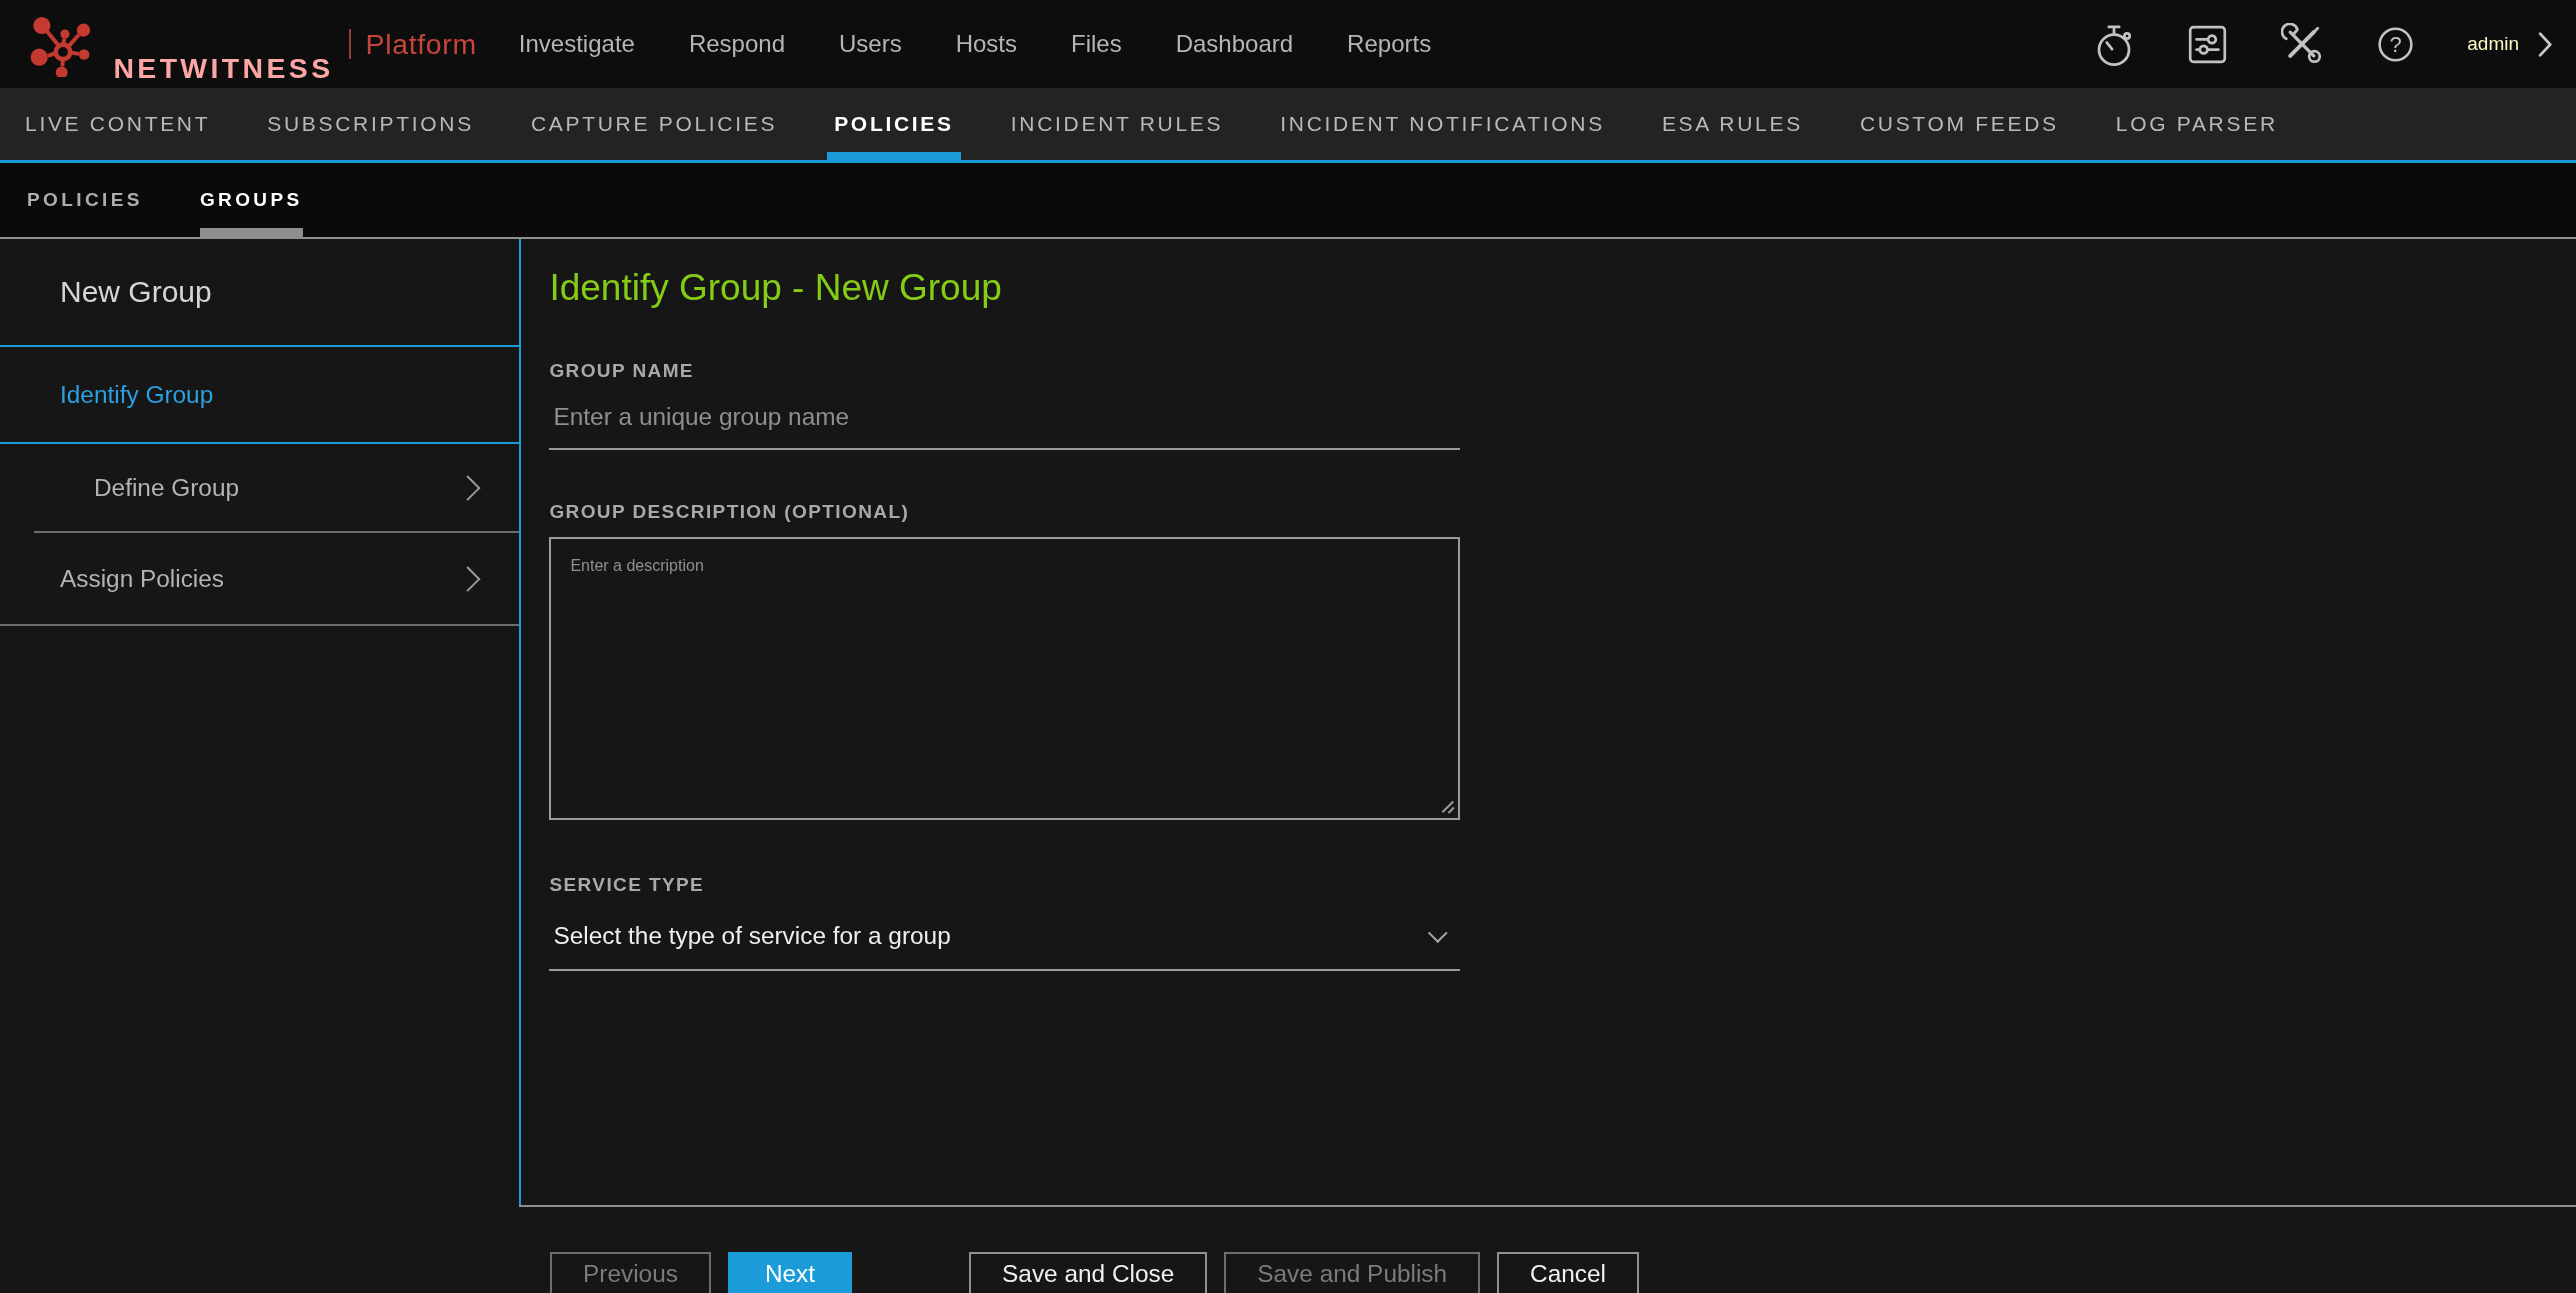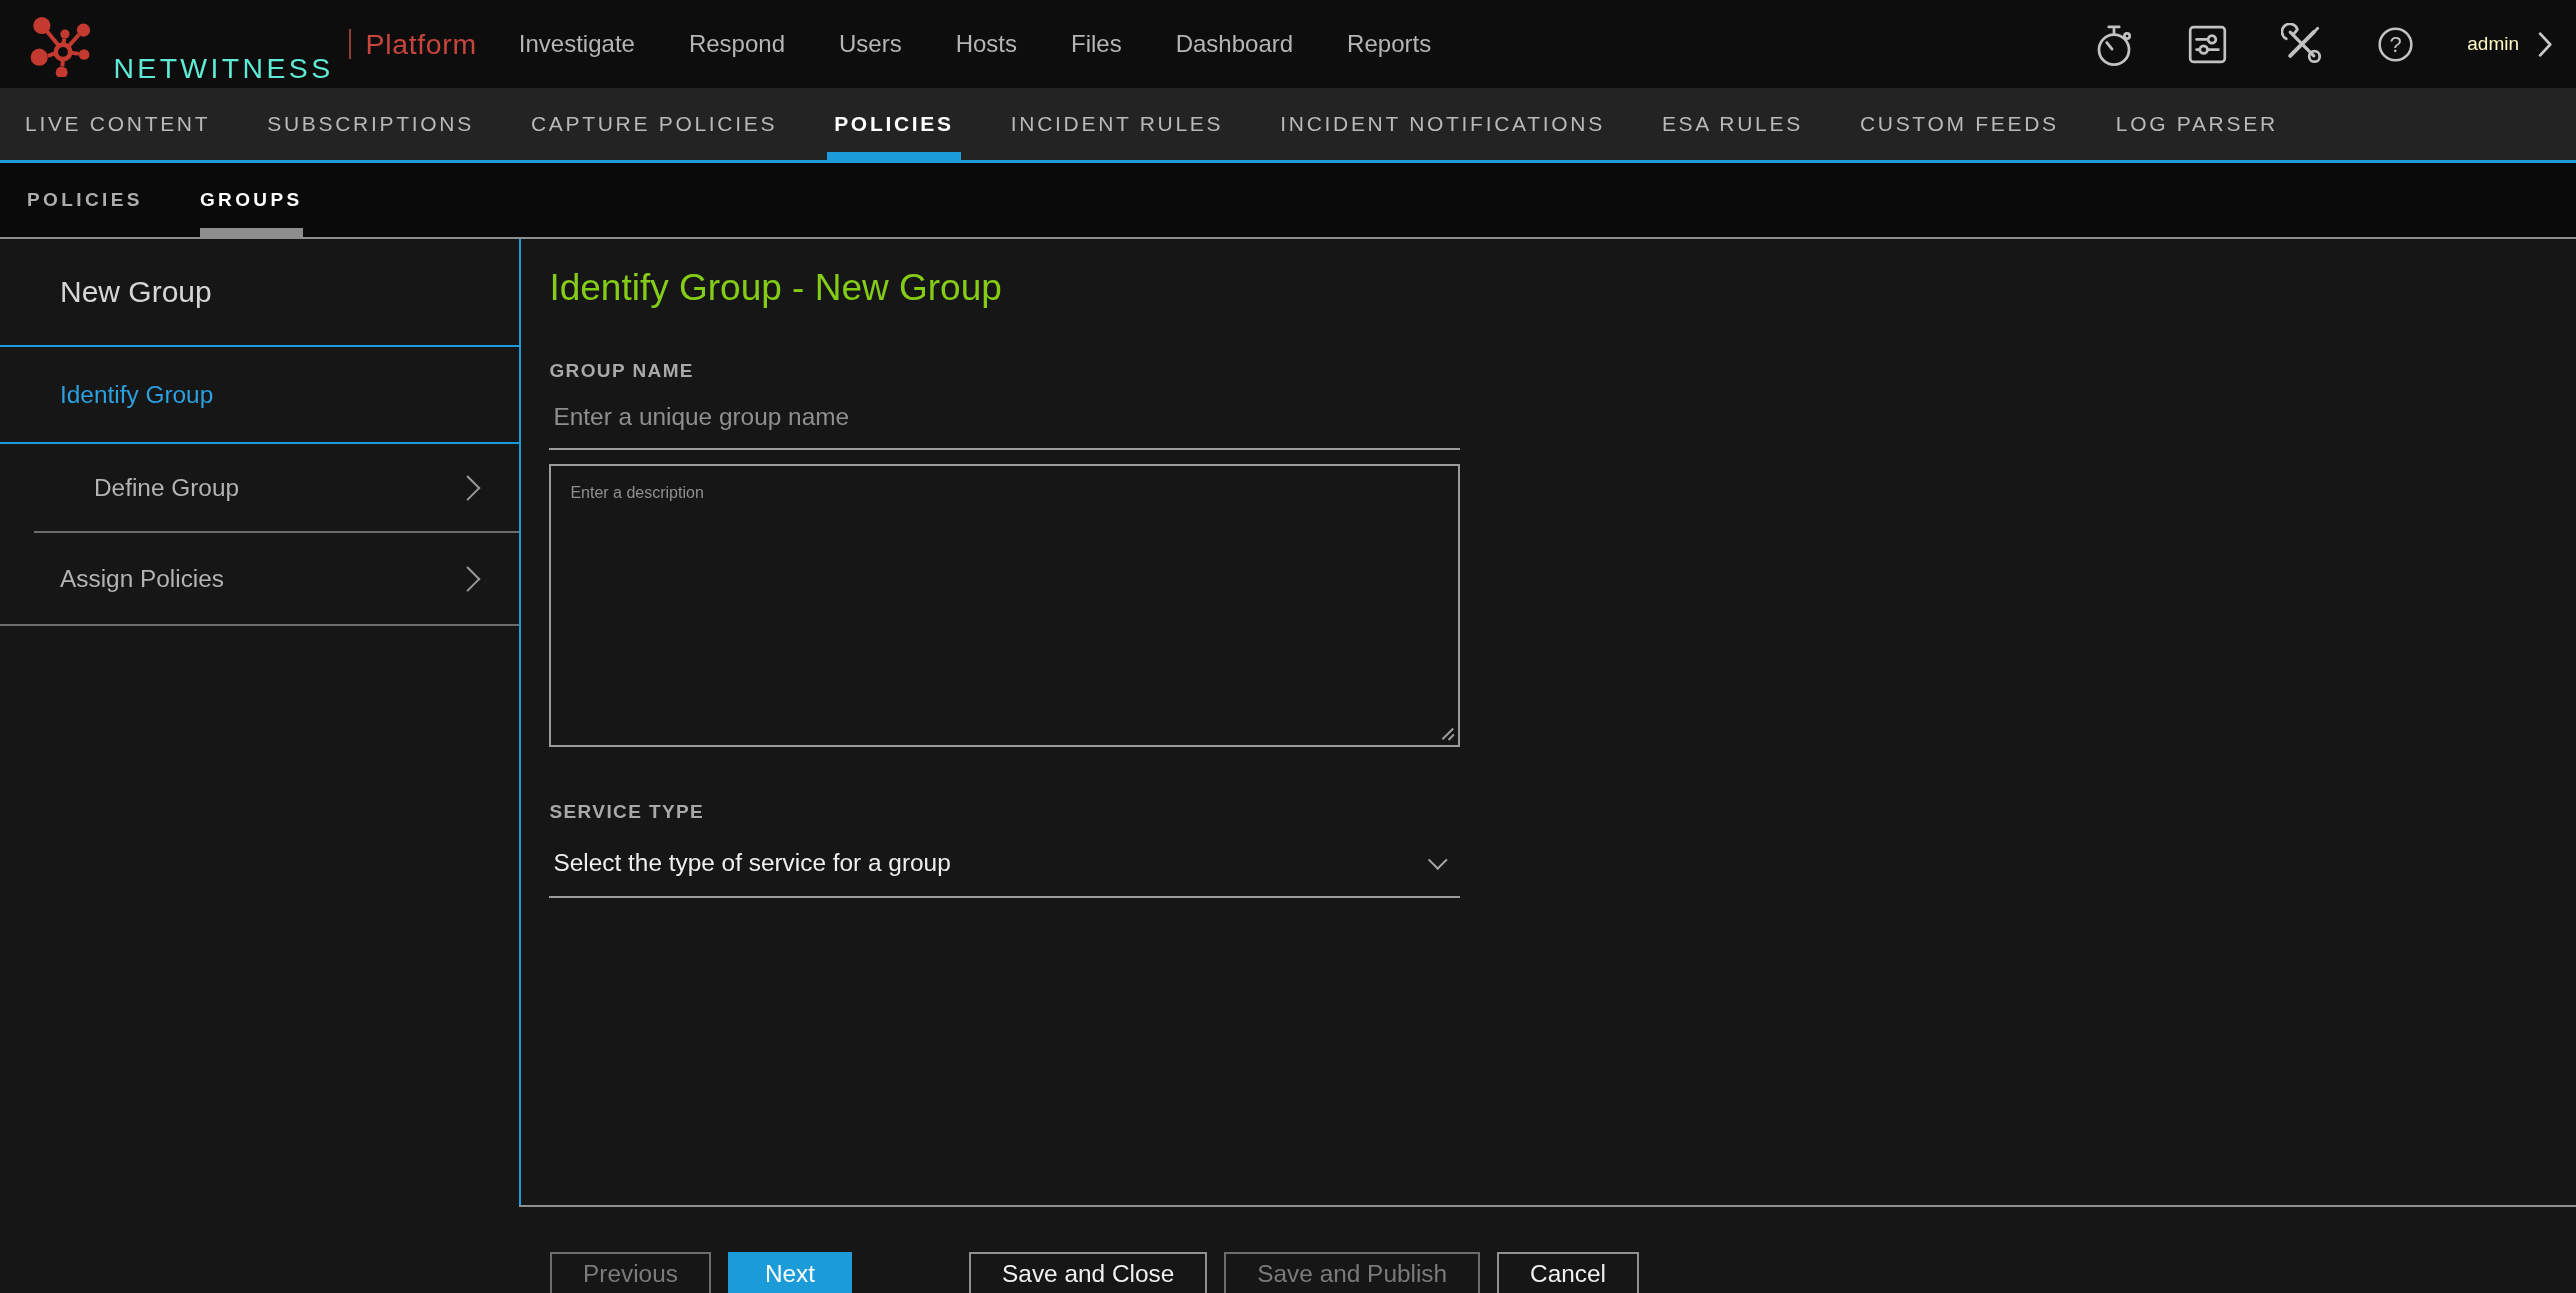--- a/index.html
+++ b/index.html
@@ -3,21 +3,21 @@
 <meta charset="utf-8">
 <style>
   * { margin:0; padding:0; box-sizing:border-box; }
   html,body { width:2576px; height:1294px; overflow:hidden; }
   body { background:#161616; font-family:"Liberation Sans", sans-serif; }
 
   
   .topbar { height:88px; background:#0d0d0d; display:flex; align-items:center; }
   .brand { display:flex; align-items:center; padding-left:28.4px; gap:15px; flex:0 0 auto; }
   .logo-svg { width:70px; height:66px; }
-  .brand-name { font-size:28.4px; color:#5eead4; letter-spacing:3.4px; font-weight:400;margin-top:48px; }
+  .brand-name { font-size:28.4px; color:#fca5a5; letter-spacing:3.4px; font-weight:700;margin-top:48px; }
   .brand-sep { width:2px; height:30px; background:#8f4038; }
   .brand-product { font-size:28.4px; color:#c7453c; letter-spacing:0.7px; }
   .top-nav { display:flex; margin-left:42px; gap:54px;justify-content:center; }
   .top-nav-item { font-size:24px; color:#b5b5b5; cursor:pointer; white-space:nowrap; }
   .top-actions { margin-left:auto; display:flex; align-items:center; gap:49px; padding-right:23px; }
   .action-icon { width:45px; height:47px; display:flex; align-items:center; justify-content:center; cursor:pointer; }
   .action-icon svg { stroke:#c2c2c2; fill:none; stroke-width:4.2; stroke-linecap:round; stroke-linejoin:round; }
   .user-menu { display:flex; align-items:center; gap:19px; cursor:pointer; }
   .user-label { font-size:19px; color:#fef9c3; }
 
@@ -184,20 +184,21 @@
     </div>
   </aside>
 
   <section class="main">
     <div class="main-top">
       <h1 class="page-title">Identify Group - New Group</h1>
 
       <div class="field-label lbl-name">GROUP NAME</div>
       <input class="underline-input" type="text" placeholder="Enter a unique group name" style="">
 
+      <div class="field-label lbl-desc">GROUP DESCRIPTION (OPTIONAL)</div>
       <div class="textarea-wrap">
         <textarea placeholder="Enter a description" style=""></textarea>
         <svg class="resize-corner" viewBox="0 0 30 30">
           <line x1="24" y1="8" x2="8" y2="24" stroke="#9b9b9b" stroke-width="3"></line>
           <line x1="25" y1="17" x2="17" y2="25" stroke="#9b9b9b" stroke-width="3"></line>
         </svg>
       </div>
 
       <div class="field-label lbl-service">SERVICE TYPE</div>
       <div class="select-control">

